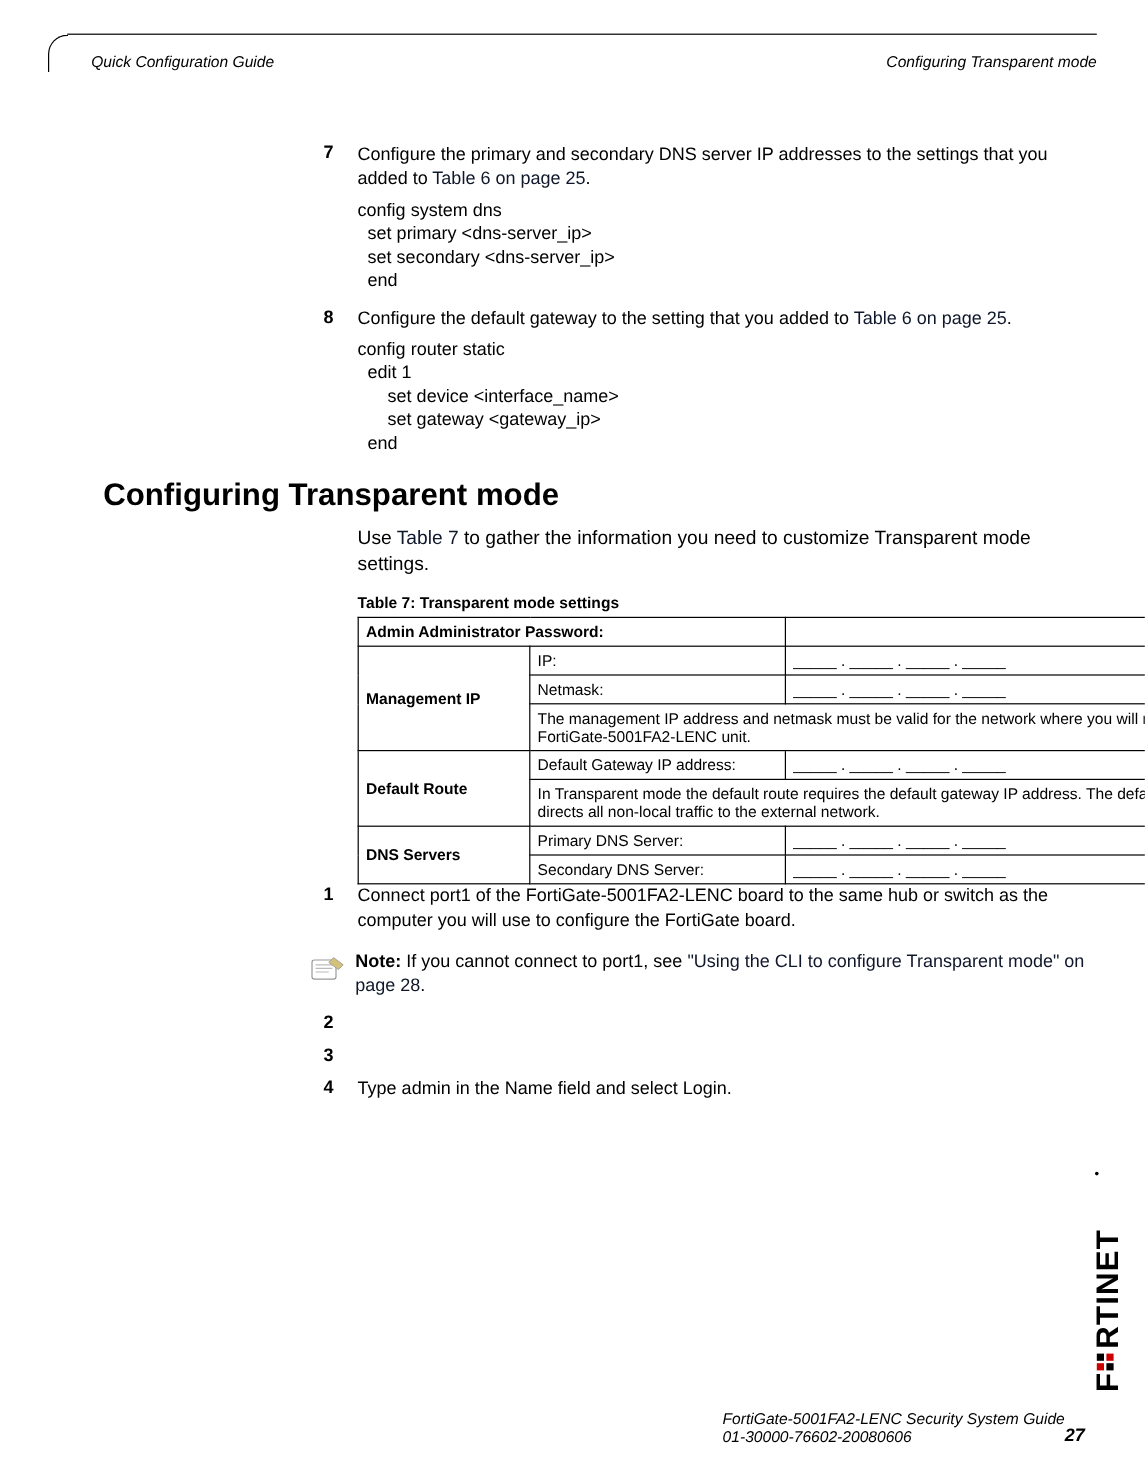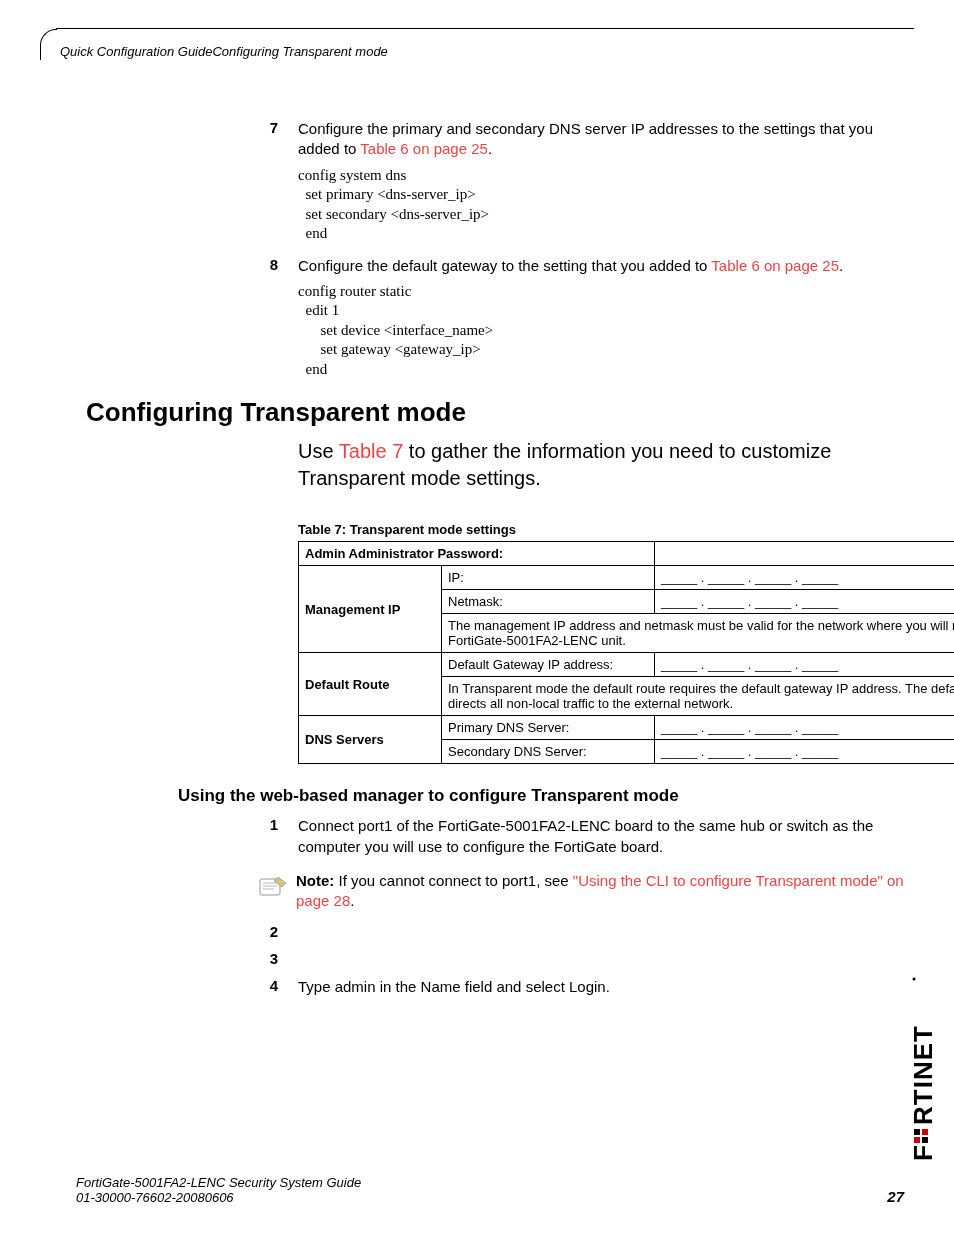--- a/index.html
+++ b/index.html
@@ -32,25 +32,25 @@
     left: -16px;
     top: 0;
     width: 16px;
     height: 30px;
     border-left: 1px solid #000;
     border-top: 1px solid #000;
     border-top-left-radius: 16px;
   }
   .header-row {
     display: flex;
-    justify-content: flex-start;
+    justify-content: space-between;
     font-style: italic;
     font-size: 13px;
     margin-top: 8px;
-    margin-left: 0;
+    margin-left: 16px;
   }
   .content {
     margin-top: 60px;
     margin-left: 26px;
     margin-right: 10px;
   }
   .step-row {
     display: flex;
     margin-bottom: 4px;
   }
@@ -59,38 +59,38 @@
     text-align: right;
     font-weight: bold;
     font-size: 15px;
     padding-right: 20px;
     flex-shrink: 0;
   }
   .step-text {
     font-size: 15px;
     line-height: 1.35;
   }
-  .link { color: #ef4444; }
+  .link { color: #0f172a; }
   .code-block {
-    font-family: Liberation Serif, serif;
+    font-family: Liberation Sans, sans-serif;
     font-size: 15px;
     white-space: pre;
     margin: 6px 0 12px 212px;
     line-height: 1.3;
   }
   h2.section {
     font-size: 26px;
     font-weight: bold;
     margin: 18px 0 10px 0;
   }
   .section-intro {
     margin-left: 212px;
-    font-size: 20px;
+    font-size: 16px;
     line-height: 1.35;
-    margin-bottom: 30px;
+    margin-bottom: 14px;
   }
   .table-caption {
     margin-left: 212px;
     font-size: 13px;
     font-weight: bold;
     margin-bottom: 4px;
   }
   table.settings {
     margin-left: 212px;
     border-collapse: collapse;
@@ -131,21 +131,21 @@
     line-height: 1.35;
   }
   .footer {
     position: absolute;
     left: 76px;
     right: 50px;
     bottom: 30px;
     font-style: italic;
     font-size: 13px;
     display: flex;
-    justify-content: space-between;
+    justify-content: flex-end;
     align-items: flex-end;
   }
   .page-num {
     font-weight: bold;
     font-style: italic;
     font-size: 15px;
     margin-top: 22px;
   }
   .side-logo {
     position: absolute;
@@ -229,21 +229,20 @@
         <td class="label-col">Primary DNS Server:</td>
         <td class="dotted-field">_____ . _____ . _____ . _____</td>
       </tr>
       <tr>
         <td class="label-col">Secondary DNS Server:</td>
         <td class="dotted-field">_____ . _____ . _____ . _____</td>
       </tr>
     </tbody>
       </table>
 
-    <h3 class="subsection">Using the web-based manager to configure Transparent mode</h3>
 
     <div class="step-row">
       <div class="step-num">1</div>
       <div class="step-text">Connect port1 of the FortiGate-5001FA2-LENC board to the same hub or switch as the computer you will use to configure the FortiGate board.</div>
     </div>
 
     <div class="note-row">
       <div class="note-icon">
         <svg width="32" height="28" viewBox="0 0 32 28">
           <rect x="4" y="6" width="20" height="16" rx="2" fill="#fff" stroke="#999" stroke-width="1"></rect>

